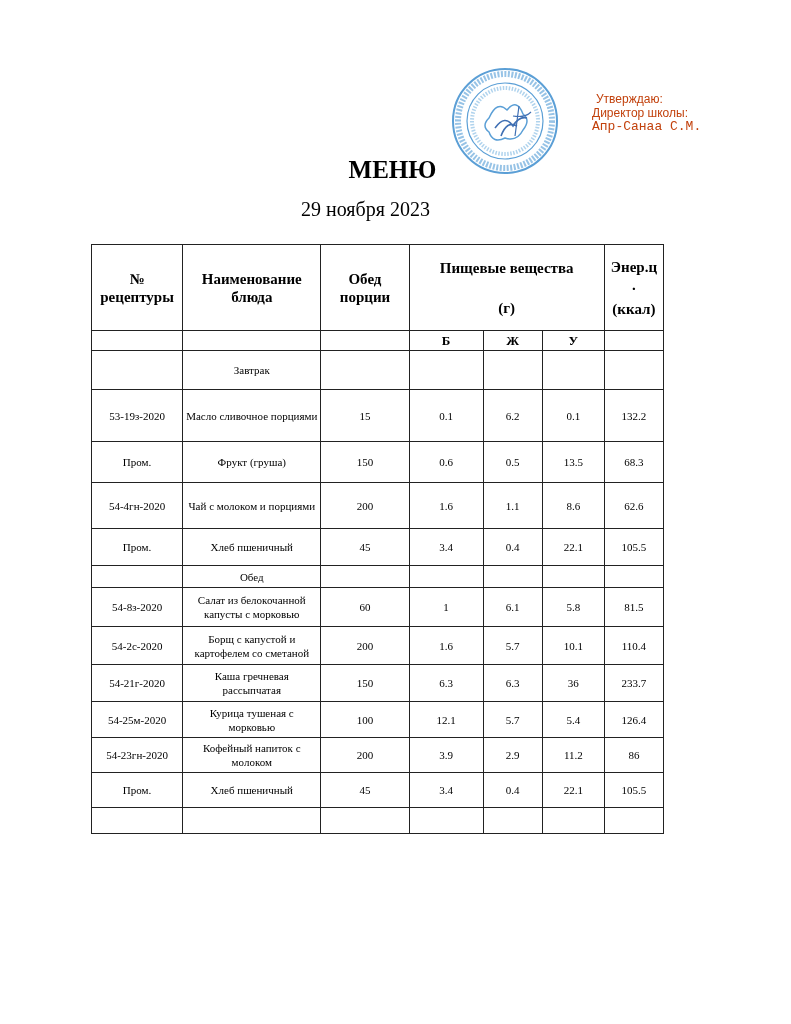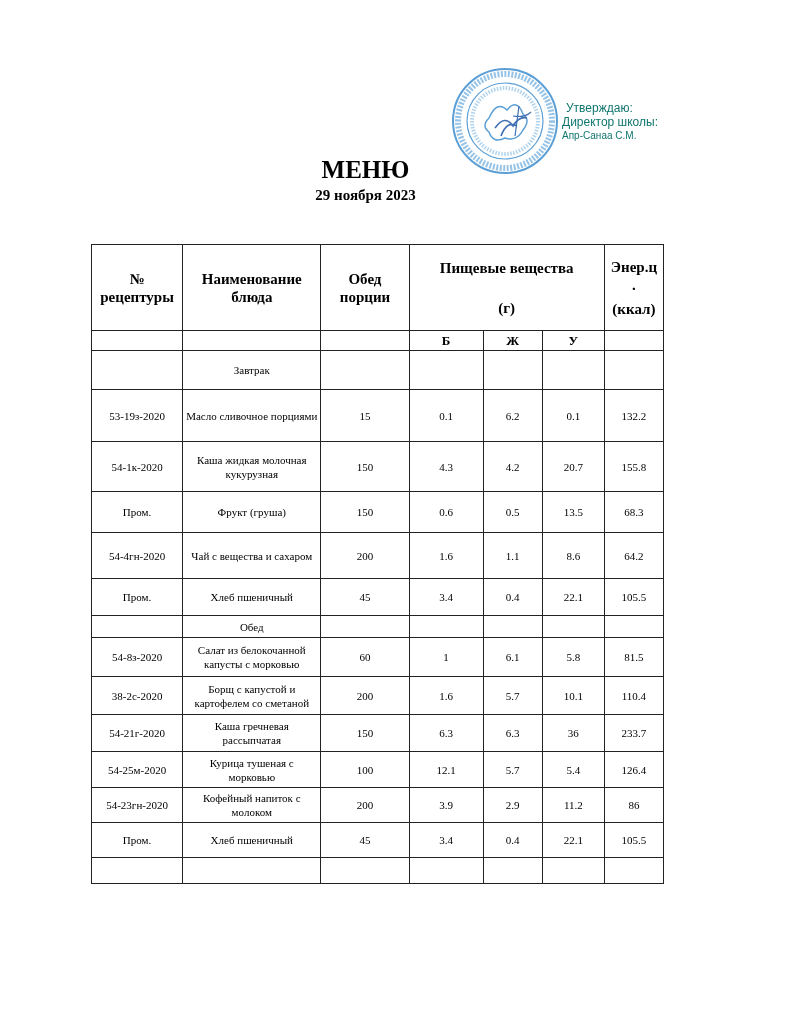--- a/index.html
+++ b/index.html
@@ -1,26 +1,26 @@
 <!DOCTYPE html>
 <html><head>
 <meta charset="utf-8">
 <style>
   html, body { margin: 0; padding: 0; background: #ffffff; }
   body { width: 791px; height: 1024px; position: relative; overflow: hidden;
          font-family: "Liberation Serif", serif; color: #000; }
   .stamp { position: absolute; left: 449px; top: 66px; width: 112px; height: 110px; }
-  .approve { position: absolute; left: 562px; top: 92px; font-family: "Liberation Sans", sans-serif;
-             font-size: 12px; line-height: 14px; color: #0f766e; margin-top: 9px; }
+  .approve { position: absolute; left: 592px; top: 92px; font-family: "Liberation Sans", sans-serif;
+             font-size: 12px; line-height: 14px; color: #c2410c; }
   .approve .l1 { padding-left: 4px; }
-  .approve .l3 { font-family: Liberation Sans, sans-serif; font-size: 10px; }
+  .approve .l3 { font-family: Liberation Mono, monospace; font-size: 13px; }
   .title { position: absolute; left: 0; width: 731px; top: 156px; text-align: center;
-           font-weight: bold; font-size: 25px; line-height: 28px; }
-  .date { position: absolute; left: 0; width: 731px; top: 186px; text-align: center;
-          font-weight: bold; font-size: 15px; line-height: 18px; }
+           font-weight: bold; font-size: 25px; line-height: 28px; padding-left: 27px; }
+  .date { position: absolute; left: 0; width: 731px; top: 200px; text-align: center;
+          font-weight: normal; font-size: 20px; line-height: 18px; }
   table.menu { position: absolute; left: 91px; top: 244px; border-collapse: collapse;
                table-layout: fixed; width: 573px; }
   table.menu td, table.menu th { border: 1.5px solid #222; padding: 0 2px; text-align: center;
                vertical-align: middle; font-size: 11px; line-height: 14px; font-weight: normal; overflow: hidden; }
   table.menu th { font-weight: bold; font-size: 15px; line-height: 18px; }
   table.menu th.sub { font-size: 13px; }
   .sect { font-weight: bold; }
   .col1 { width: 91px; } .col2 { width: 138px; } .col3 { width: 88px; }
   .col4 { width: 74px; } .col5 { width: 59px; } .col6 { width: 62px; } .col7 { width: 59px; }
   .nutr-head { position: relative; }
@@ -98,46 +98,37 @@
     </tr>
     <tr style="height:52px">
       <td>53-19з-2020</td>
       <td>Масло сливочное порциями</td>
       <td>15</td>
       <td>0.1</td>
       <td>6.2</td>
       <td>0.1</td>
       <td>132.2</td>
     </tr>
-    <tr style="height:50px">
-      <td>54-1к-2020</td>
-      <td>Каша жидкая молочная кукурузная</td>
-      <td>150</td>
-      <td>4.3</td>
-      <td>4.2</td>
-      <td>20.7</td>
-      <td>155.8</td>
-    </tr>
     <tr style="height:41px">
       <td>Пром.</td>
       <td>Фрукт (груша)</td>
       <td>150</td>
       <td>0.6</td>
       <td>0.5</td>
       <td>13.5</td>
       <td>68.3</td>
     </tr>
     <tr style="height:46px">
       <td>54-4гн-2020</td>
-      <td>Чай с вещества и сахаром</td>
+      <td>Чай с молоком и порциями</td>
       <td>200</td>
       <td>1.6</td>
       <td>1.1</td>
       <td>8.6</td>
-      <td>64.2</td>
+      <td>62.6</td>
     </tr>
     <tr style="height:37px">
       <td>Пром.</td>
       <td>Хлеб пшеничный</td>
       <td>45</td>
       <td>3.4</td>
       <td>0.4</td>
       <td>22.1</td>
       <td>105.5</td>
     </tr>
@@ -154,21 +145,21 @@
     <tr style="height:39px">
       <td>54-8з-2020</td>
       <td>Салат из белокочанной капусты с морковью</td>
       <td>60</td>
       <td>1</td>
       <td>6.1</td>
       <td>5.8</td>
       <td>81.5</td>
     </tr>
     <tr style="height:38px">
-      <td>38-2с-2020</td>
+      <td>54-2с-2020</td>
       <td>Борщ с капустой и картофелем со сметаной</td>
       <td>200</td>
       <td>1.6</td>
       <td>5.7</td>
       <td>10.1</td>
       <td>110.4</td>
     </tr>
     <tr style="height:37px">
       <td>54-21г-2020</td>
       <td>Каша гречневая рассыпчатая</td>

